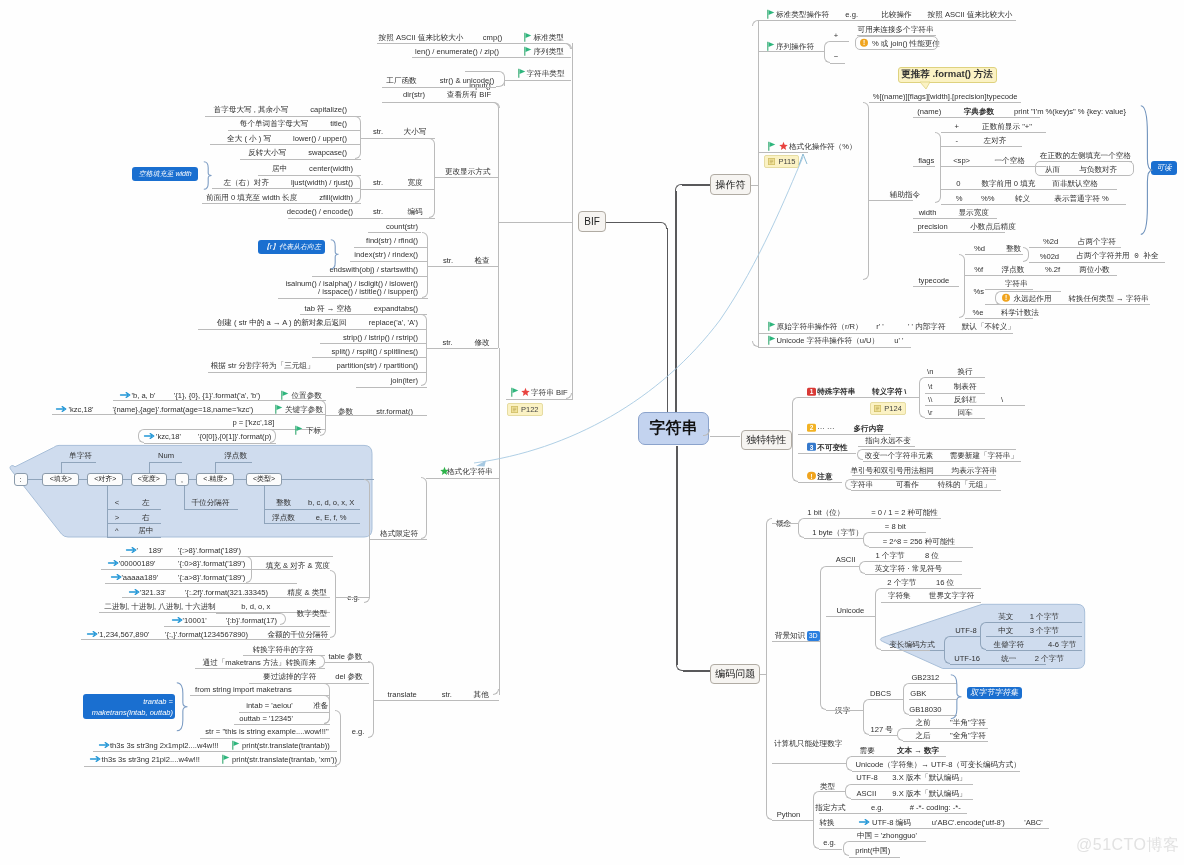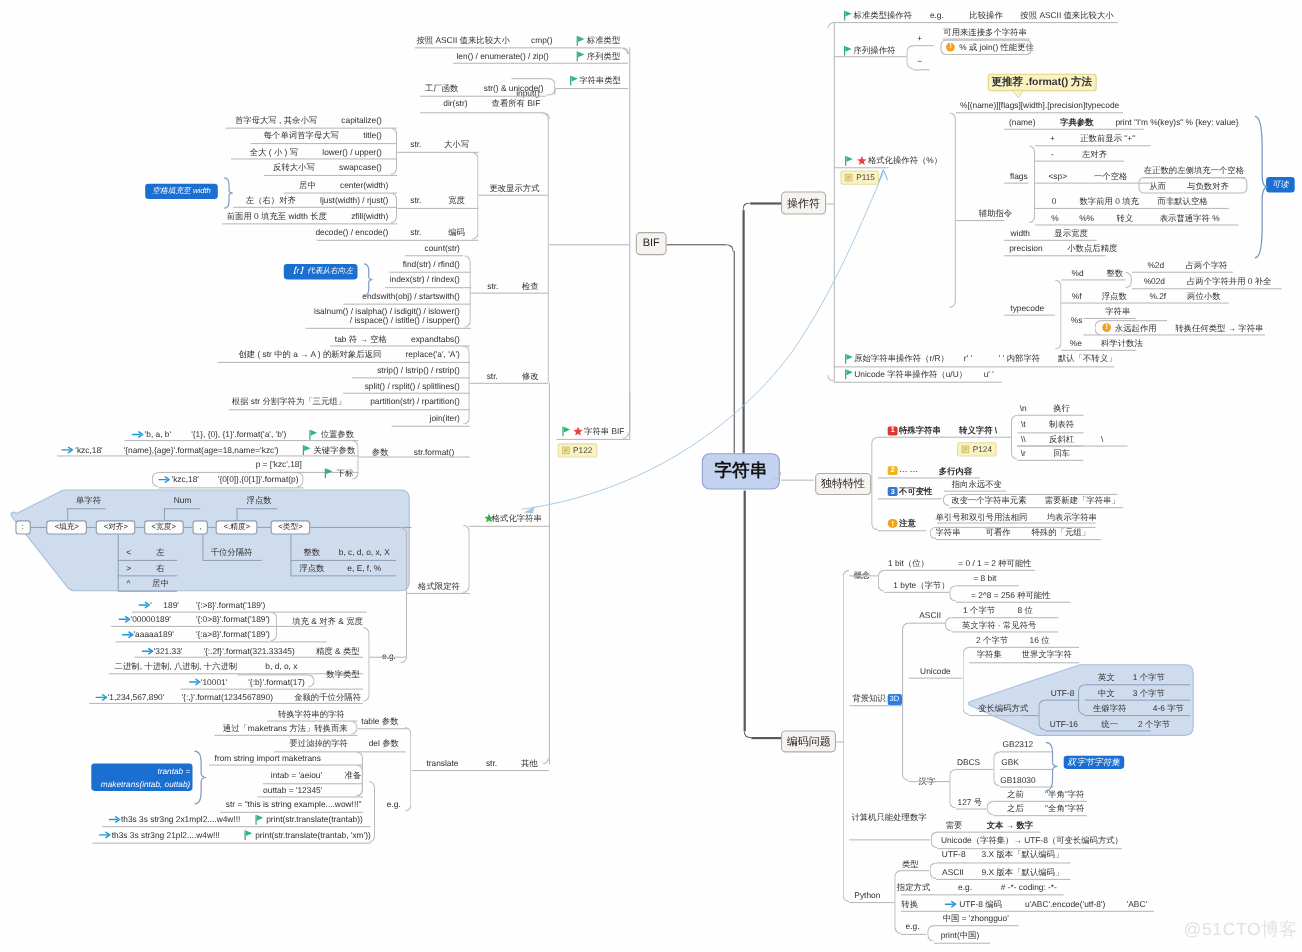--- a/index.html
+++ b/index.html
@@ -559,21 +559,21 @@
 <div class="ul" style="left:913.4px;top:217.6px;width:84.0px;height:1px;background:#bbbbbb"></div>
 <div class="t" style="left:932.6px;top:226.2px;">precision</div>
 <div class="t" style="left:993px;top:226.2px;">小数点后精度</div>
 <div class="ul" style="left:913.4px;top:232.2px;width:92.0px;height:1px;background:#bbbbbb"></div>
 <div class="t" style="left:1050.7px;top:240.8px;">%2d</div>
 <div class="t" style="left:1096.9px;top:240.8px;">占两个字符</div>
 <div class="ul" style="left:1029.0px;top:246.8px;width:92.0px;height:1px;background:#bbbbbb"></div>
 <div class="t" style="left:979.6px;top:247.5px;">%d</div>
 <div class="t" style="left:1013.5px;top:247.5px;">整数</div>
 <div class="t" style="left:1049.4px;top:255.7px;">%02d</div>
-<div class="t" style="left:1117.5px;top:255.7px;">占两个字符并用 0 补全</div>
+<div class="t" style="left:1117.5px;top:255.7px;font-family:Liberation Mono, monospace;">占两个字符并用 0 补全</div>
 <div class="ul" style="left:1029.0px;top:261.7px;width:136.0px;height:1px;background:#bbbbbb"></div>
 <div style="position:absolute;left:1023.0px;top:246.8px;width:6.0px;height:14.9px;border-top:1px solid #bbbbbb;border-bottom:1px solid #bbbbbb;border-right:1px solid #bbbbbb;border-left:none;border-radius:0 6px 6px 0;box-sizing:border-box"></div>
 <div class="ul" style="left:965.0px;top:253.5px;width:58.0px;height:1px;background:#bbbbbb"></div>
 <div class="t" style="left:978.8px;top:269.0px;">%f</div>
 <div class="t" style="left:1013px;top:269.0px;">浮点数</div>
 <div class="t" style="left:1052.5px;top:269.0px;">%.2f</div>
 <div class="t" style="left:1094.4px;top:269.0px;">两位小数</div>
 <div class="ul" style="left:965.0px;top:275.0px;width:152.0px;height:1px;background:#bbbbbb"></div>
 <div class="t" style="left:1016.1px;top:283.4px;">字符串</div>
 <div class="ul" style="left:985.0px;top:289.4px;width:48.0px;height:1px;background:#bbbbbb"></div>

